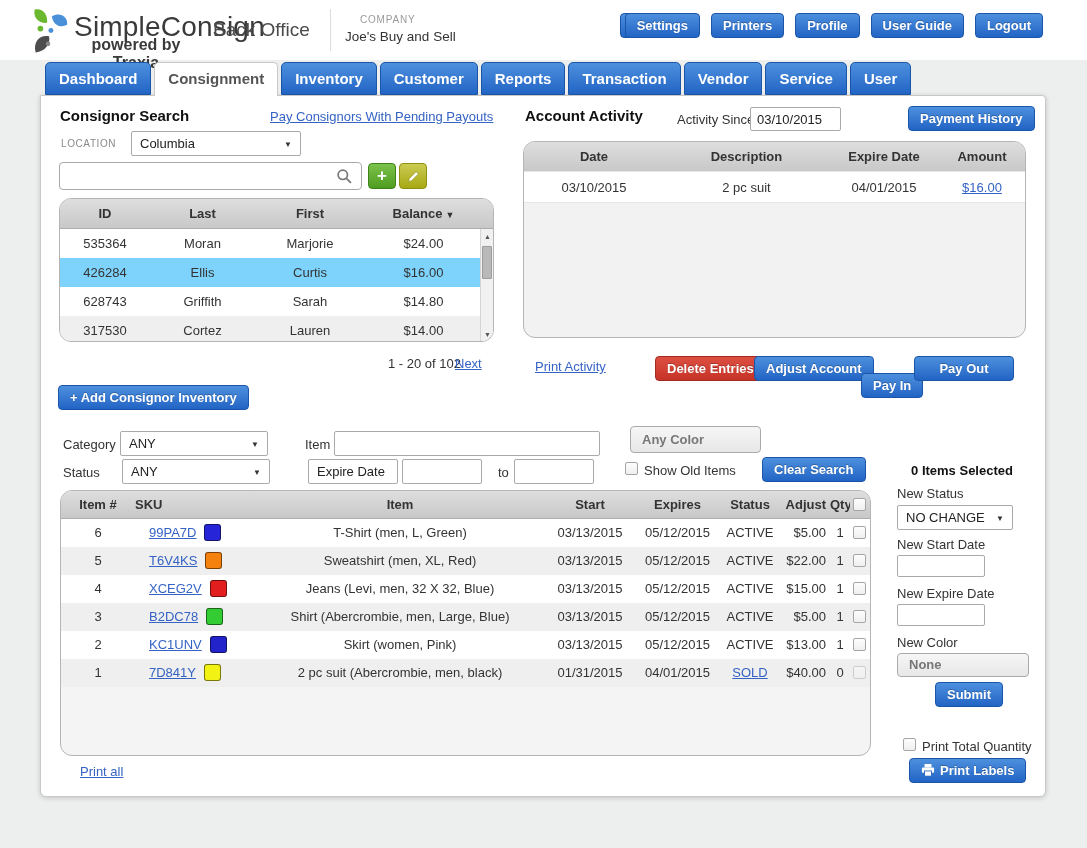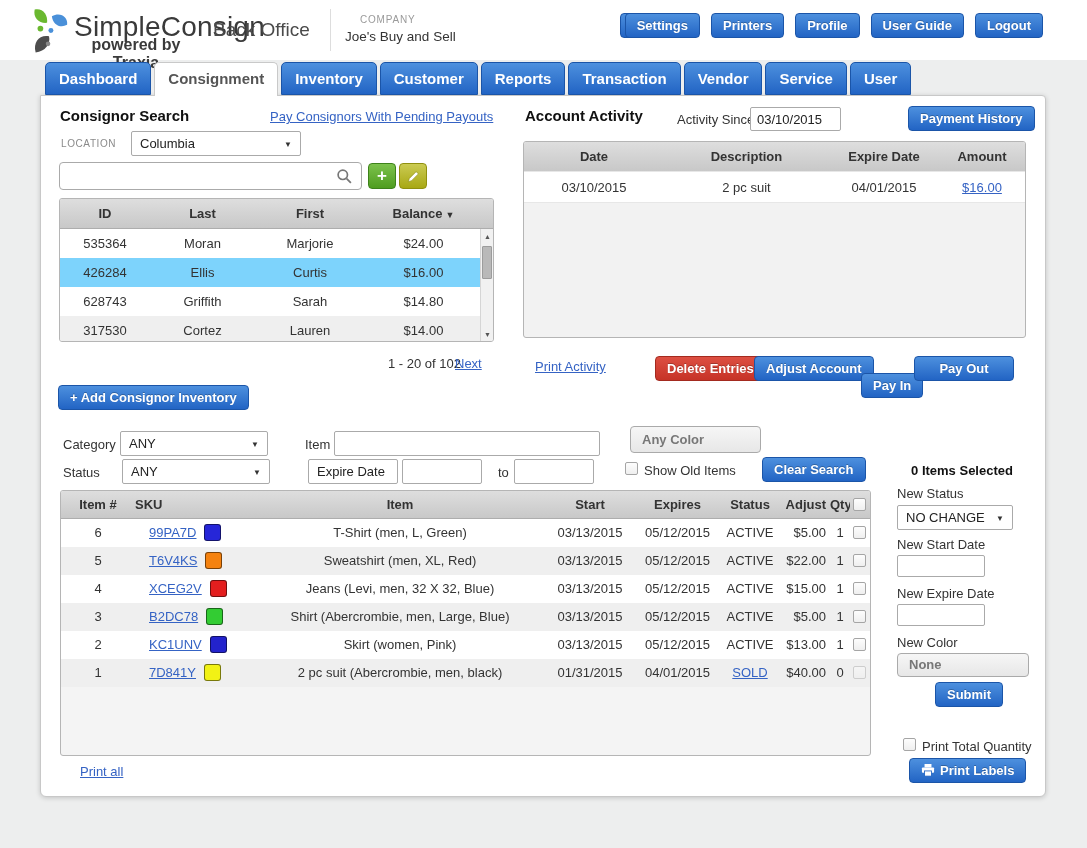--- a/index.html
+++ b/index.html
@@ -46,21 +46,21 @@
 
   
   .loc-label { position:absolute; left:20px; top:42px; font-size:10px; color:#8a8a8a; letter-spacing:.6px; }
   .search-input { left:18px; top:66px; width:303px; height:28px; border-radius:4px; padding-right:30px; }
   .search-icon { position:absolute; left:295px; top:72px; }
   .sq-btn { position:absolute; width:28px; height:26px; top:67px; border-radius:4px; cursor:pointer; text-align:center; }
   .btn-add { left:327px; background:linear-gradient(#7cc24c,#4f9d20); border:1px solid #3d821a; color:#fff; font-size:17px; font-weight:bold; line-height:24px; }
   .btn-edit { left:358px; background:linear-gradient(#cbcb52,#a8a814); border:1px solid #90900f; }
 
   
-  .gtable { position:absolute; border:1px solid #b5b5b5; border-radius:3px; overflow:hidden; background:#f2f2f2; }
+  .gtable { position:absolute; border:1px solid #b5b5b5; border-radius:12px; overflow:hidden; background:#f2f2f2; }
   .grow { display:flex; height:29px; line-height:29px; background:#fff; }
   .grow.head { background:linear-gradient(#dedede,#c8c8c8); font-weight:bold; color:#333; height:30px; line-height:30px; border-bottom:1px solid #adadad; }
   .grow.alt { background:#efefef; }
   .grow.selected { background:#7dd3fc; }
   .gcell { text-align:center; overflow:hidden; white-space:nowrap; }
 
   
   .ctable { left:18px; top:102px; width:435px; height:144px; }
   .ctable .cbody { position:relative; height:113px; overflow:hidden; width:422px; }
   .cc1{width:90px;} .cc2{width:105px;} .cc3{width:110px;} .cc4{width:117px;}

